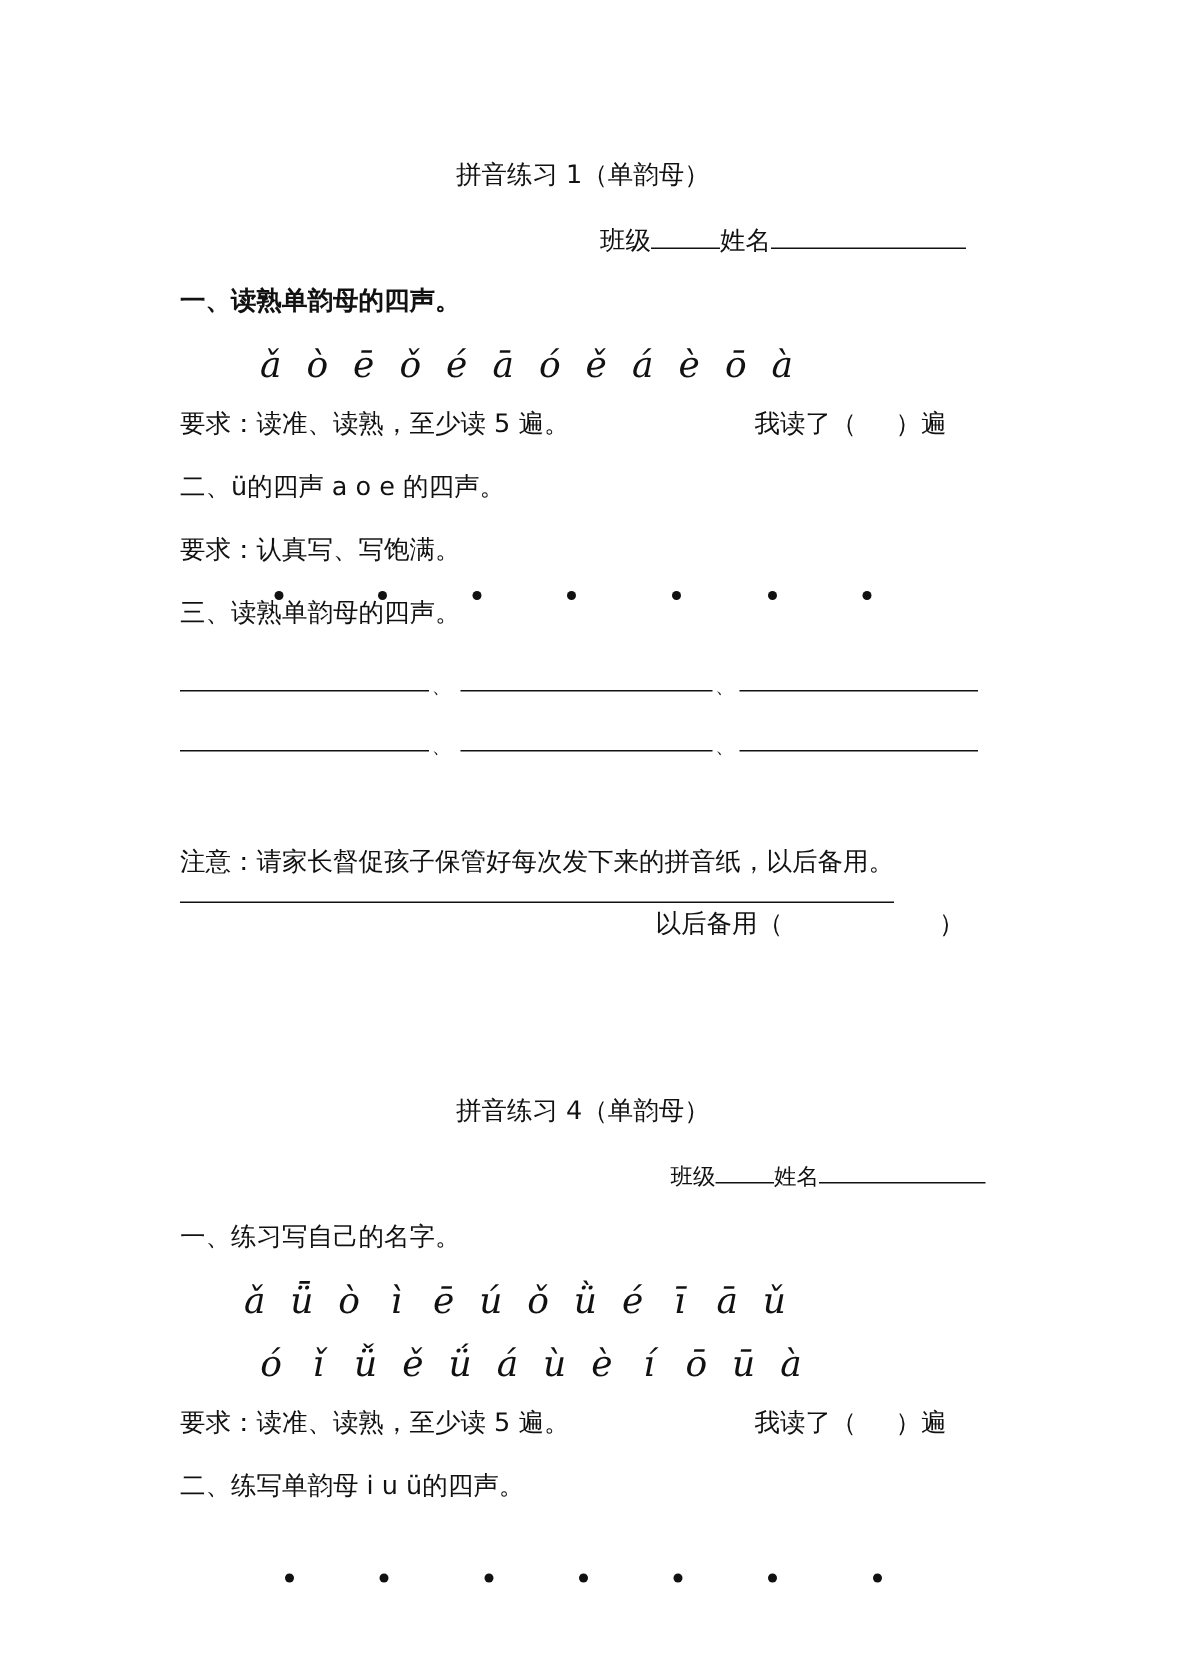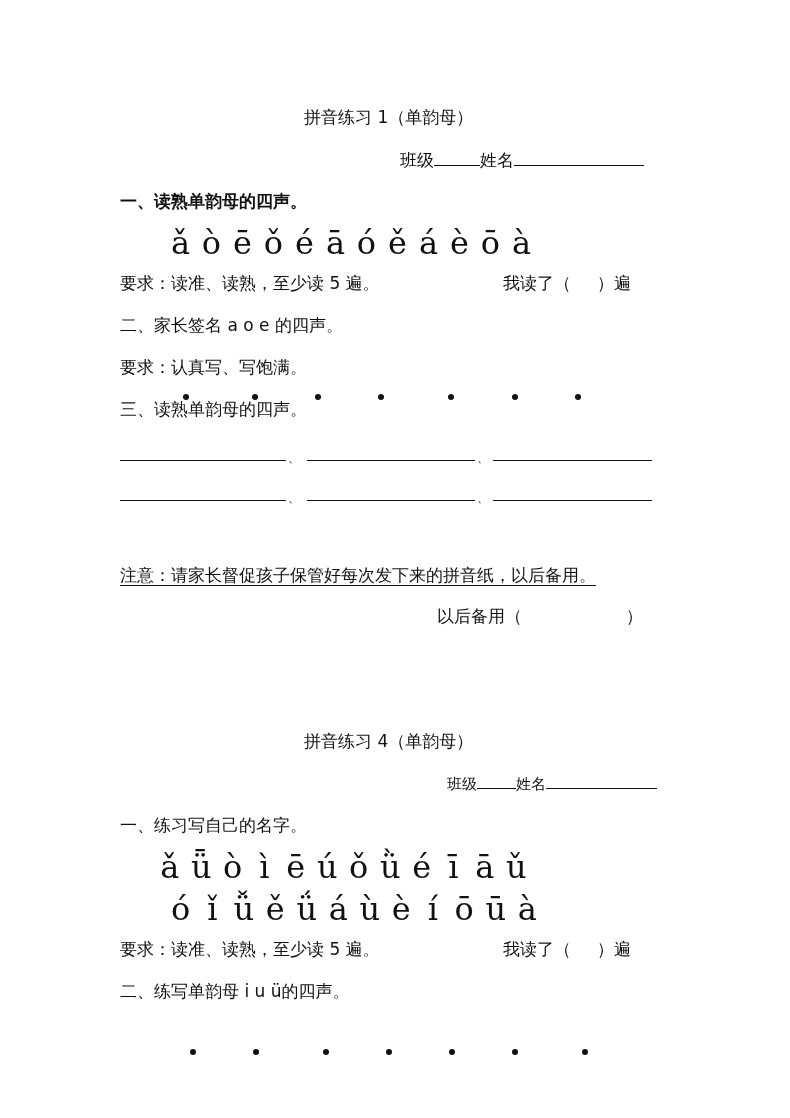--- a/index.html
+++ b/index.html
@@ -7,28 +7,28 @@
       width: 790px; height: 1118px; position: relative; overflow: hidden;
       font-family: "DejaVu Sans", "Liberation Sans", sans-serif;
       color: #111111;
     }
     .abs { position: absolute; white-space: nowrap; }
     .t { font-size: 17px; line-height: 20px; }
     .title { font-size: 17px; line-height: 20px; }
     .small { font-size: 15px; line-height: 18px; }
     .py {
       font-family: "DejaVu Serif", "Liberation Serif", serif;
-      font-size: 32px; line-height: 28px;
+      font-size: 24px; line-height: 28px; font-style: italic;
     }
     .py span { display: inline-block; text-align: center; }
     .blank { display: inline-block; border-bottom: 1px solid #111; vertical-align: baseline; height: 16px; }
     .hline { position: absolute; height: 0; border-top: 1.5px solid #111; }
     .dun { position: absolute; font-size: 12px; line-height: 12px; }
     .dot { position: absolute; width: 6px; height: 6px; border-radius: 50%; background: #111; }
-    .underline { border-bottom: 1.5px solid #111; padding-bottom: 0; }
+    .underline { border-bottom: 1.5px solid #111; padding-bottom: 16px; }
   </style>
 </head>
 <body>
 
 <div class="abs title" style="left:304px; top:107px;">拼音练习 1（单韵母）</div>
 
 <div class="abs t" style="left:400px; top:149px;">
   <span>班级</span><span class="blank" style="width:46px;"></span><span>姓名</span><span class="blank" style="width:130px;"></span>
 </div>
 
@@ -36,21 +36,21 @@
 
 <div class="abs py" style="left:165px; top:229px;">
   <span style="width:31px">ǎ</span><span style="width:31px">ò</span><span style="width:31px">ē</span><span style="width:31px">ǒ</span><span style="width:31px">é</span><span style="width:31px">ā</span><span style="width:31px">ó</span><span style="width:31px">ě</span><span style="width:31px">á</span><span style="width:31px">è</span><span style="width:31px">ō</span><span style="width:31px">à</span>
 </div>
 
 <div class="abs t" style="left:120px; top:273px;">要求：读准、读熟，至少读 5 遍。</div>
 <div class="abs t" style="left:503px; top:273px;">
   <span>我读了（</span><span style="display:inline-block; width:26px;"></span><span>）遍</span>
 </div>
 
-<div class="abs t" style="left:120px; top:315px;">二、家长签名 a o e 的四声。</div>
+<div class="abs t" style="left:120px; top:315px;">二、ü的四声 a o e 的四声。</div>
 <div class="abs t" style="left:120px; top:357px;">要求：认真写、写饱满。</div>
 
 <div class="dot" style="left:183px; top:394px;"></div>
 <div class="dot" style="left:252px; top:394px;"></div>
 <div class="dot" style="left:315px; top:394px;"></div>
 <div class="dot" style="left:378px; top:394px;"></div>
 <div class="dot" style="left:448px; top:394px;"></div>
 <div class="dot" style="left:512px; top:394px;"></div>
 <div class="dot" style="left:575px; top:394px;"></div>
 

